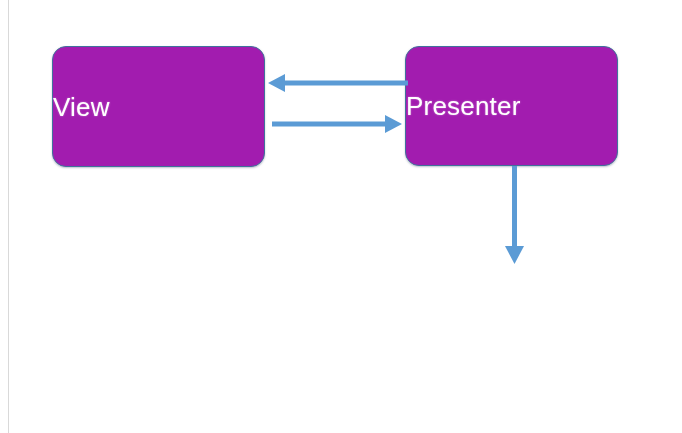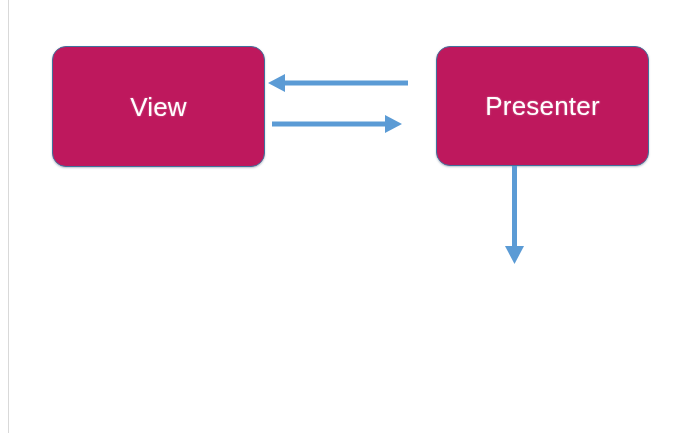--- a/index.html
+++ b/index.html
@@ -23,42 +23,42 @@
     position: absolute;
     left: 8px;
     top: 0;
     width: 1px;
     height: 433px;
     background: #d9d9d9;
   }
   .node {
     position: absolute;
     box-sizing: border-box;
-    background: #be185d;
+    background: #a21caf;
     border: 1px solid #41719c;
     border-radius: 14px;
     box-shadow: 0 1px 2px rgba(60, 80, 110, 0.35);
     display: flex;
     align-items: center;
-    justify-content: center;
+    justify-content: flex-start;
   }
   .node-label {
     color: #ffffff;
     font-family: "Liberation Sans", sans-serif;
     font-size: 26px;
     font-weight: 400;
     letter-spacing: 0.2px;
     line-height: 1;
     text-shadow: 0 0 2px rgba(255, 255, 255, 0.45);
     user-select: none;
     white-space: nowrap;
   }
   
   #node-view      { left: 52px;  top: 46px;  width: 213px; height: 121px; }
-  #node-presenter { left: 405px; top: 46px;  width: 213px; height: 120px; margin-left: 31px; }
+  #node-presenter { left: 405px; top: 46px;  width: 213px; height: 120px; }
   #node-model     { left: 405px; top: 279px; width: 213px; height: 118px; }
 
   
   .arrow {
     position: absolute;
   }
   .arrow svg {
     display: block;
     overflow: visible;
   }

